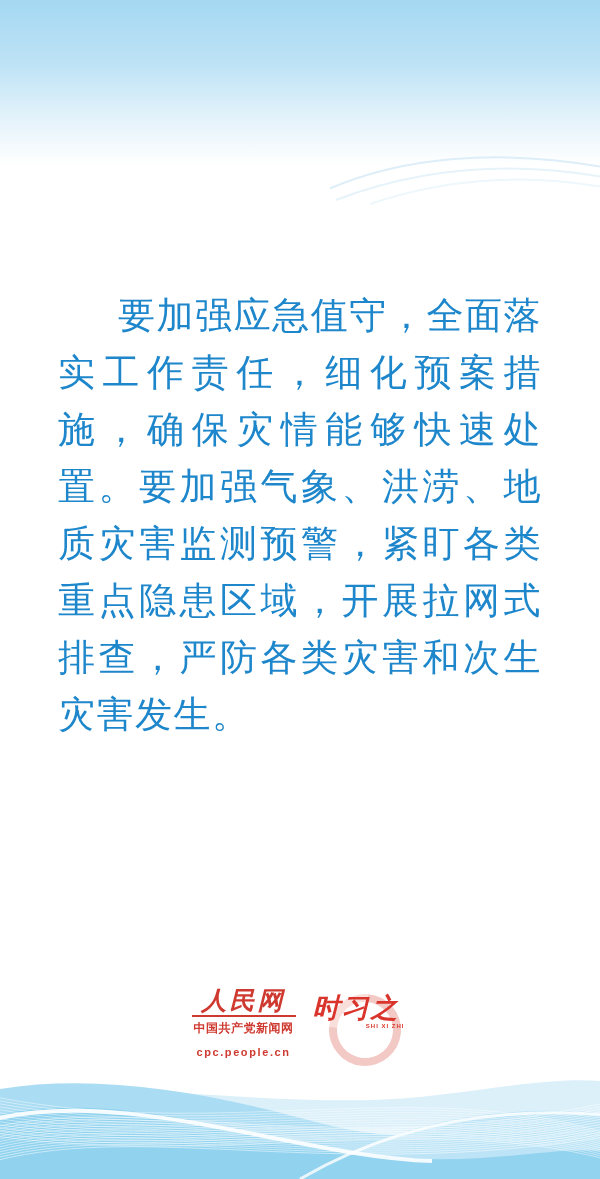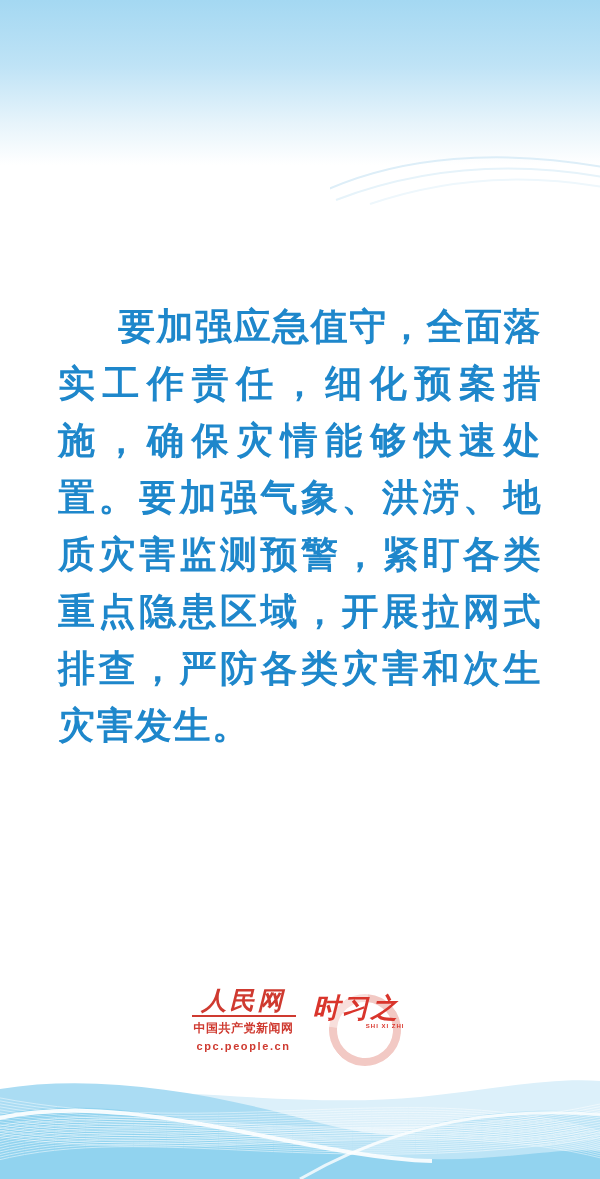--- a/index.html
+++ b/index.html
@@ -6,39 +6,39 @@
   .card{
     position:relative;width:600px;height:1179px;overflow:hidden;background:#ffffff;
     font-family:"Liberation Sans","DejaVu Sans",sans-serif;
   }
   .sky{
     position:absolute;top:0;left:0;right:0;height:165px;
     background:linear-gradient(180deg,#a4d8f2 0%,#bfe3f6 40%,#e7f4fb 75%,#ffffff 100%);
   }
   .faint-arcs{position:absolute;top:146px;right:0;width:270px;height:62px;}
   .quote{
-    position:absolute;top:298px;left:58px;right:58px;
-    font-size:37px;font-weight:700;line-height:57px;letter-spacing:1.5px;
+    position:absolute;top:287px;left:58px;right:58px;
+    font-size:37px;font-weight:400;line-height:57px;letter-spacing:1.5px;
     color:#1e87cb;text-align:justify;text-justify:inter-ideograph;
     text-indent:60px;word-break:break-all;
   }
   .attribution{
     position:absolute;top:789px;left:58px;right:58px;
     font-size:22px;line-height:30px;letter-spacing:1px;color:#4189ce;
     text-indent:44px;
   }
   .footer{
     position:absolute;top:987px;left:0;right:0;
     display:flex;justify-content:center;align-items:flex-start;gap:15px;
   }
   .people-logo{width:108px;text-align:center;color:#cf3a30;}
   .pn-script{font-size:25px;font-weight:700;font-style:italic;letter-spacing:3px;line-height:27px;}
   .pn-rule{height:2px;background:#cf3a30;margin:1px 2px 3px;}
   .pn-site{font-size:12px;font-weight:700;letter-spacing:.5px;white-space:nowrap;}
-  .pn-domain{font-size:11px;font-weight:700;letter-spacing:1.6px;margin-top:3px;white-space:nowrap;}
+  .pn-domain{font-size:11px;font-weight:700;letter-spacing:1.6px;margin-top:9px;white-space:nowrap;}
   .sxz-logo{position:relative;width:98px;height:74px;}
   .sxz-ring{
     position:absolute;left:16px;top:7px;width:56px;height:56px;border-radius:50%;
     border:8px solid #e99d94;border-top-color:#f3c6c0;opacity:.55;transform:rotate(-40deg);
   }
   .sxz-text{
     position:absolute;top:3px;left:0;font-size:27px;font-weight:700;font-style:italic;
     color:#d9352c;letter-spacing:2px;white-space:nowrap;
   }
   .sxz-sub{position:absolute;top:36px;right:6px;font-size:6px;font-weight:700;color:#d9352c;letter-spacing:1px;}

